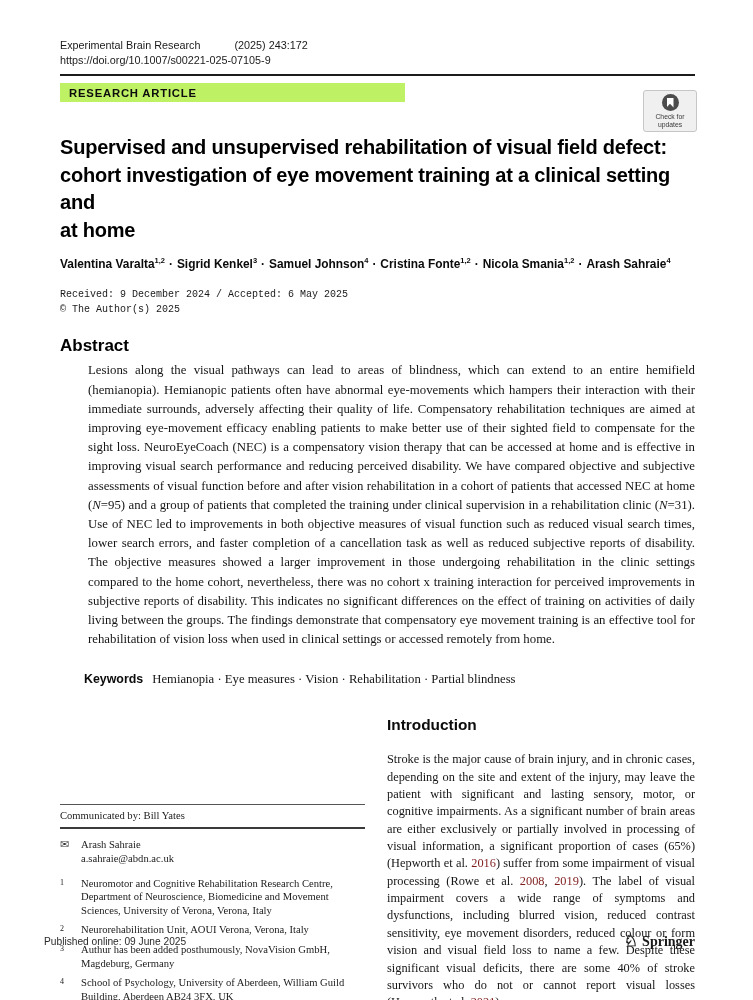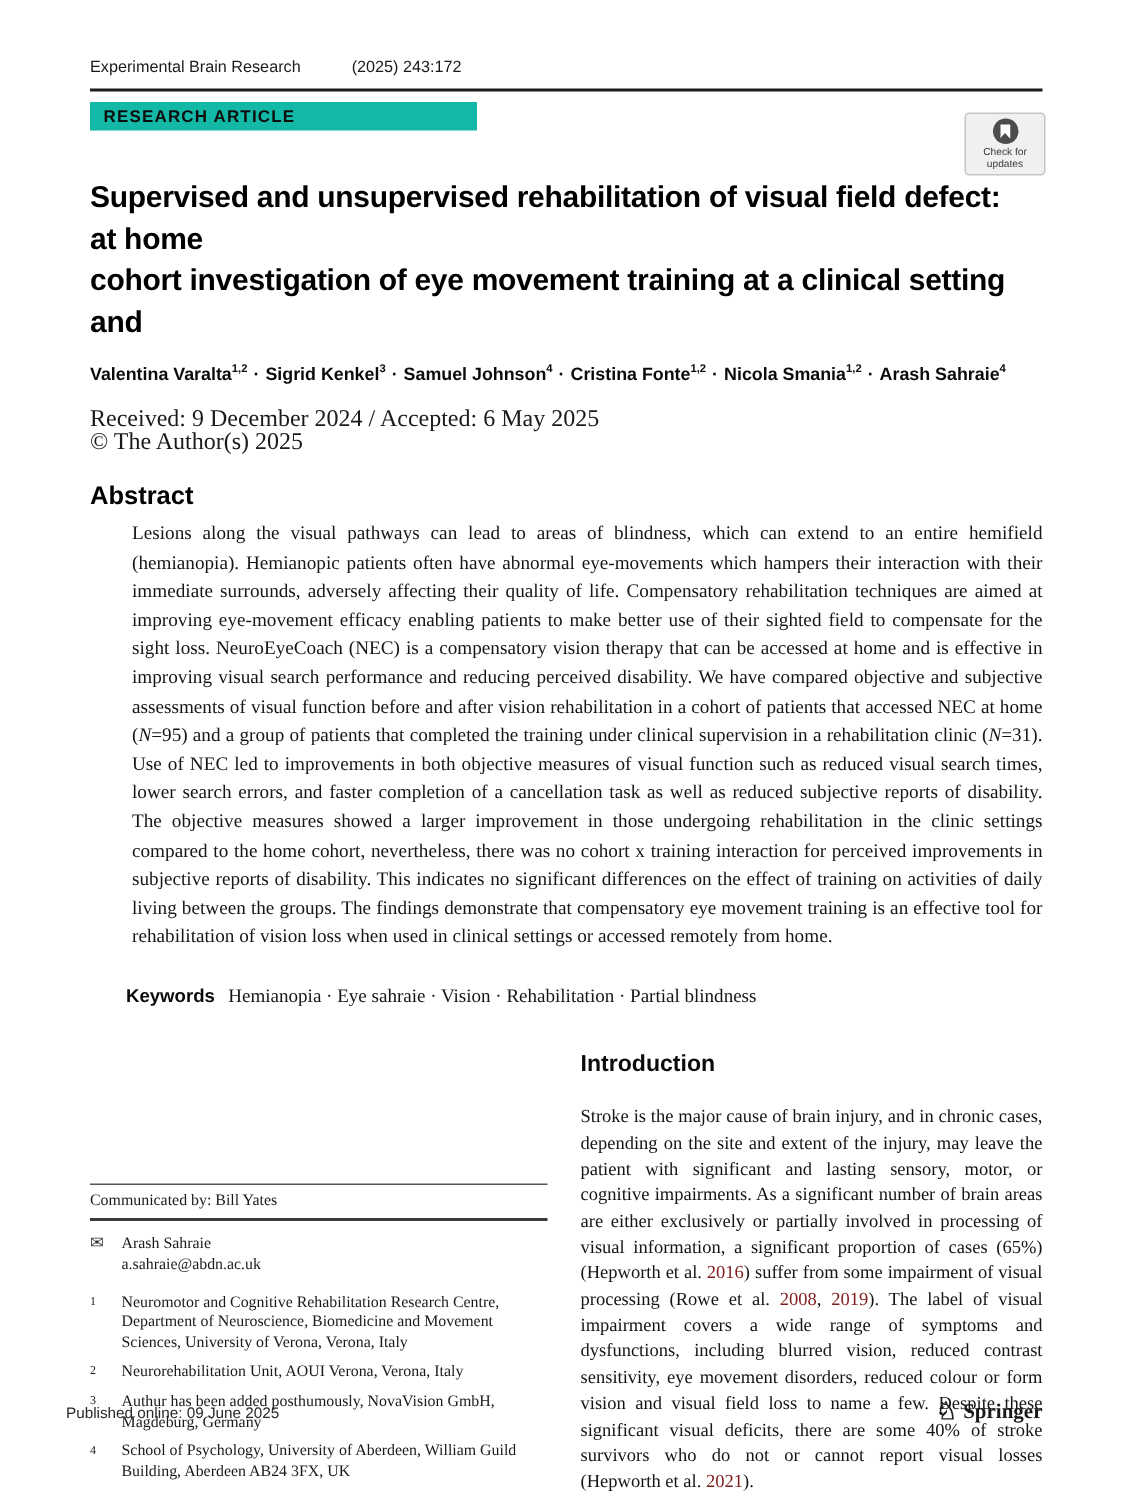--- a/index.html
+++ b/index.html
@@ -9,21 +9,21 @@
 
   
   .jmeta{font-family:"Liberation Sans",sans-serif;font-size:10.8px;line-height:15px;color:#1a1a1a;}
   .jmeta .issue{margin-left:34px;}
   .jmeta a{color:#1a1a1a;text-decoration:none;}
 
   .toprule{border-top:2px solid #1c1c1c;margin-top:6px;}
 
   
   .badge-row{position:relative;margin-top:7px;height:22px;}
-  .badge{display:inline-block;box-sizing:border-box;width:258px;background:#14b8a6;
+  .badge{display:inline-block;box-sizing:border-box;width:345px;background:#bef264;
          padding:4px 8px 3px 9px;font-family:"Liberation Sans",sans-serif;
          font-weight:bold;font-size:11.3px;letter-spacing:.8px;color:#0d0d0d;}
   .check-updates{position:absolute;right:-2px;top:7px;width:52px;height:40px;
         background:#f0f0f0;border:1px solid #c6c6c6;border-radius:3px;
         display:flex;flex-direction:column;align-items:center;justify-content:center;cursor:pointer;}
   .cu-circle{width:17px;height:17px;border-radius:50%;background:#4c4c4c;
         display:flex;align-items:center;justify-content:center;}
   .cu-bookmark{width:7px;height:10px;background:#ffffff;
         clip-path:polygon(0 0,100% 0,100% 100%,50% 62%,0 100%);}
   .cu-text{font-family:"Liberation Sans",sans-serif;font-size:6.8px;line-height:7.5px;
@@ -31,21 +31,21 @@
 
   
   .title{margin:29px 0 0;font-family:"Liberation Sans",sans-serif;font-weight:bold;
          font-size:20px;line-height:27.6px;color:#000000;letter-spacing:-.2px;}
   .title span{display:block;}
   .authors{margin-top:12px;font-family:"Liberation Sans",sans-serif;font-weight:bold;
            font-size:11.9px;color:#0b0b0b;}
   .authors sup{font-size:7.5px;}
   .asep{margin:0 4px;}
 
-  .dates{margin-top:17px;font-family:Liberation Serif, serif;font-size:16px;line-height:14.5px;color:#1a1a1a;}
+  .dates{margin-top:17px;font-family:Liberation Mono, monospace;font-size:10px;line-height:14.5px;color:#1a1a1a;}
 
   
   .abs-head{margin-top:19px;font-family:"Liberation Sans",sans-serif;font-weight:bold;font-size:17px;color:#000000;}
   .abs-body{margin-top:5px;font-size:12.8px;line-height:19.2px;text-align:justify;color:#151515;margin-left:28px;}
   .it{font-style:italic;}
 
   .keywords{margin-top:23px;font-size:12.7px;color:#151515;}
   .kw-label{font-family:"Liberation Sans",sans-serif;font-weight:bold;font-size:12.4px;margin-right:9px;color:#0b0b0b;padding-left:24px;}
 
   
@@ -79,54 +79,57 @@
 </style>
 </head>
 <body>
 
 <div class="page">
 
   <div class="jmeta">
     <div>
       <span>Experimental Brain Research</span><span class="issue">(2025) 243:172</span>
     </div>
+    <div>
+      <a href="#">https://doi.org/10.1007/s00221-025-07105-9</a>
+    </div>
   </div>
 
   <div class="toprule"></div>
 
   <div class="badge-row">
     <div class="badge">RESEARCH ARTICLE</div>
     <div class="check-updates">
       <div class="cu-circle">
         <div class="cu-bookmark"></div>
       </div>
       <div class="cu-text">Check for updates</div>
     </div>
   </div>
 
   <h1 class="title">
     <span>Supervised and unsupervised rehabilitation of visual field defect:</span>
+    <span>cohort investigation of eye movement training at a clinical setting and</span>
     <span>at home</span>
-    <span>cohort investigation of eye movement training at a clinical setting and</span>
   </h1>
 
   <div class="authors">
     <span><span>Valentina Varalta</span><sup>1,2</sup></span><span class="asep">·</span><span><span>Sigrid Kenkel</span><sup>3</sup></span><span class="asep">·</span><span><span>Samuel Johnson</span><sup>4</sup></span><span class="asep">·</span><span><span>Cristina Fonte</span><sup>1,2</sup></span><span class="asep">·</span><span><span>Nicola Smania</span><sup>1,2</sup></span><span class="asep">·</span><span><span>Arash Sahraie</span><sup>4</sup></span>
   </div>
 
   <div class="dates">
     <div>Received: 9 December 2024 / Accepted: 6 May 2025</div>
     <div>© The Author(s) 2025</div>
   </div>
 
   <div class="abs-head">Abstract</div>
   <p class="abs-body"><span>Lesions along the visual pathways can lead to areas of blindness, which can extend to an entire hemifield (hemianopia). Hemianopic patients often have abnormal eye-movements which hampers their interaction with their immediate surrounds, adversely affecting their quality of life. Compensatory rehabilitation techniques are aimed at improving eye-movement efficacy enabling patients to make better use of their sighted field to compensate for the sight loss. NeuroEyeCoach (NEC) is a compensatory vision therapy that can be accessed at home and is effective in improving visual search performance and reducing perceived disability. We have compared objective and subjective assessments of visual function before and after vision rehabilitation in a cohort of patients that accessed NEC at home (</span><span class="it">N</span><span>=95) and a group of patients that completed the training under clinical supervision in a rehabilitation clinic (</span><span class="it">N</span><span>=31). Use of NEC led to improvements in both objective measures of visual function such as reduced visual search times, lower search errors, and faster completion of a cancellation task as well as reduced subjective reports of disability. The objective measures showed a larger improvement in those undergoing rehabilitation in the clinic settings compared to the home cohort, nevertheless, there was no cohort x training interaction for perceived improvements in subjective reports of disability. This indicates no significant differences on the effect of training on activities of daily living between the groups. The findings demonstrate that compensatory eye movement training is an effective tool for rehabilitation of vision loss when used in clinical settings or accessed remotely from home.</span></p>
 
   <div class="keywords">
-    <span class="kw-label">Keywords</span><span>Hemianopia · Eye sahraie · Vision · Rehabilitation · Partial blindness</span>
+    <span class="kw-label">Keywords</span><span>Hemianopia · Eye measures · Vision · Rehabilitation · Partial blindness</span>
   </div>
 
   <div class="columns">
 
     <div class="col-left">
       <div class="fn-block">
         <div class="rule-thin"></div>
         <div class="communicated">Communicated by: Bill Yates</div>
         <div class="rule-thick"></div>
         <div class="corr">

